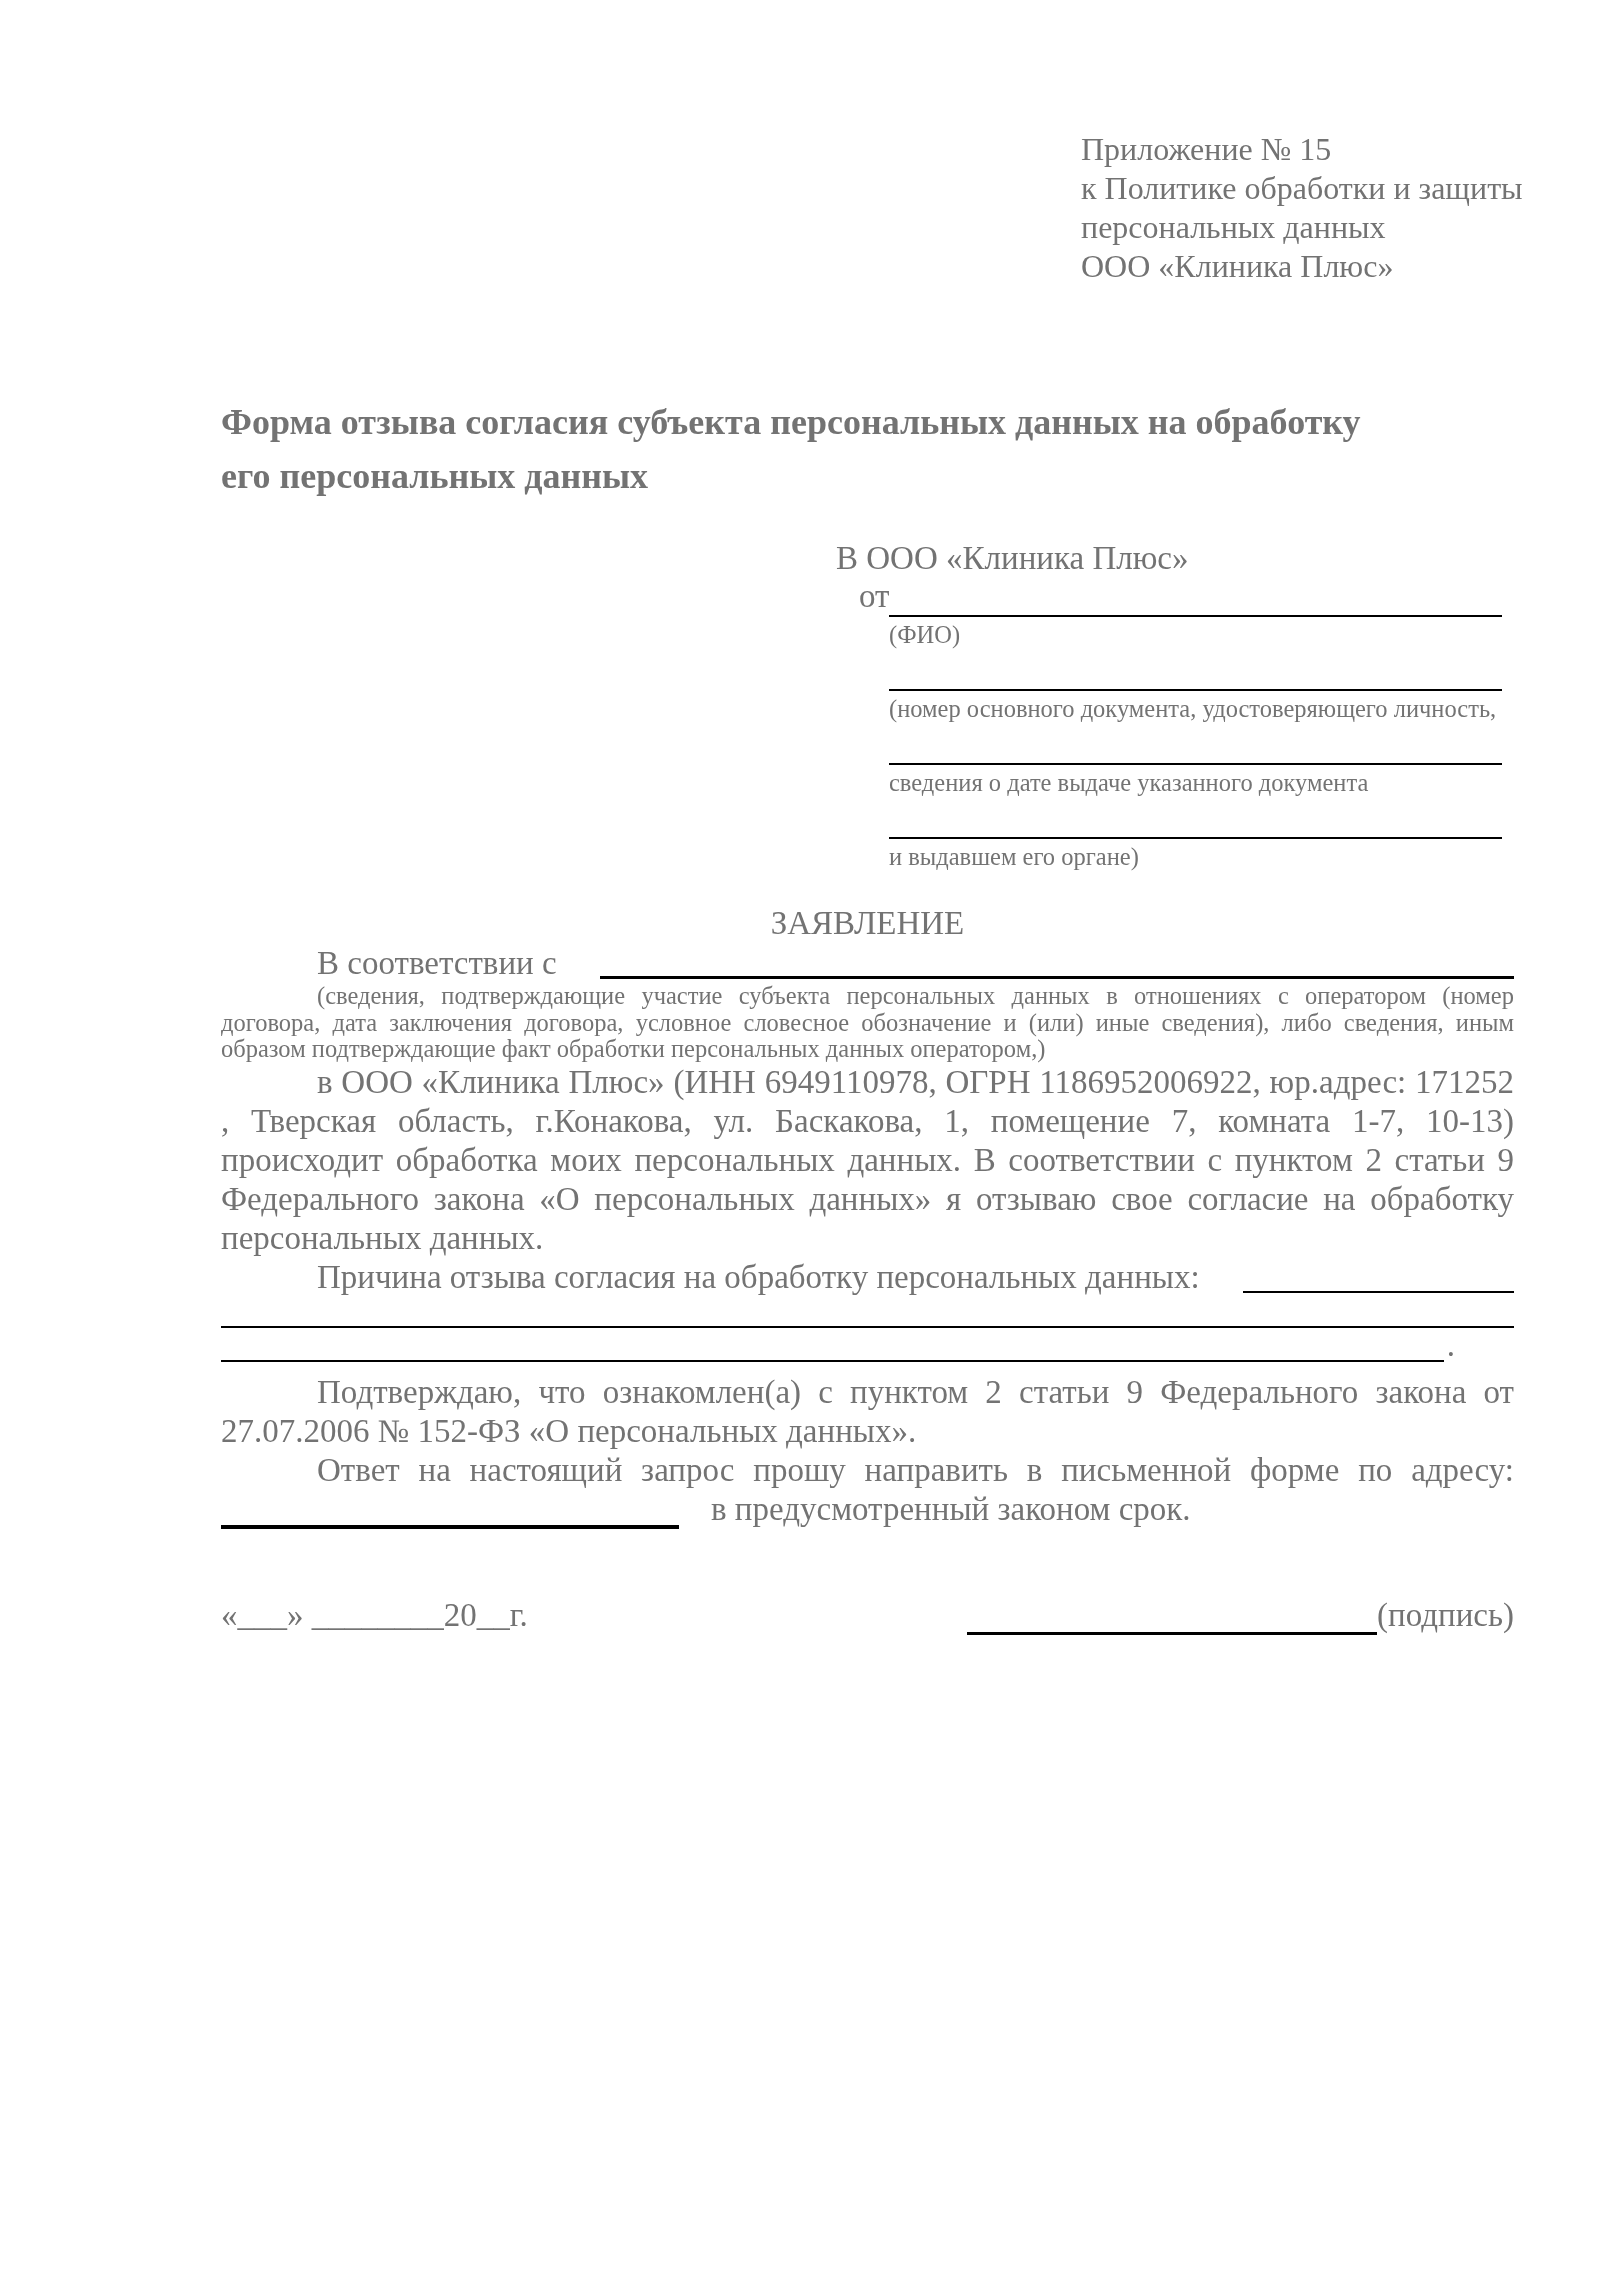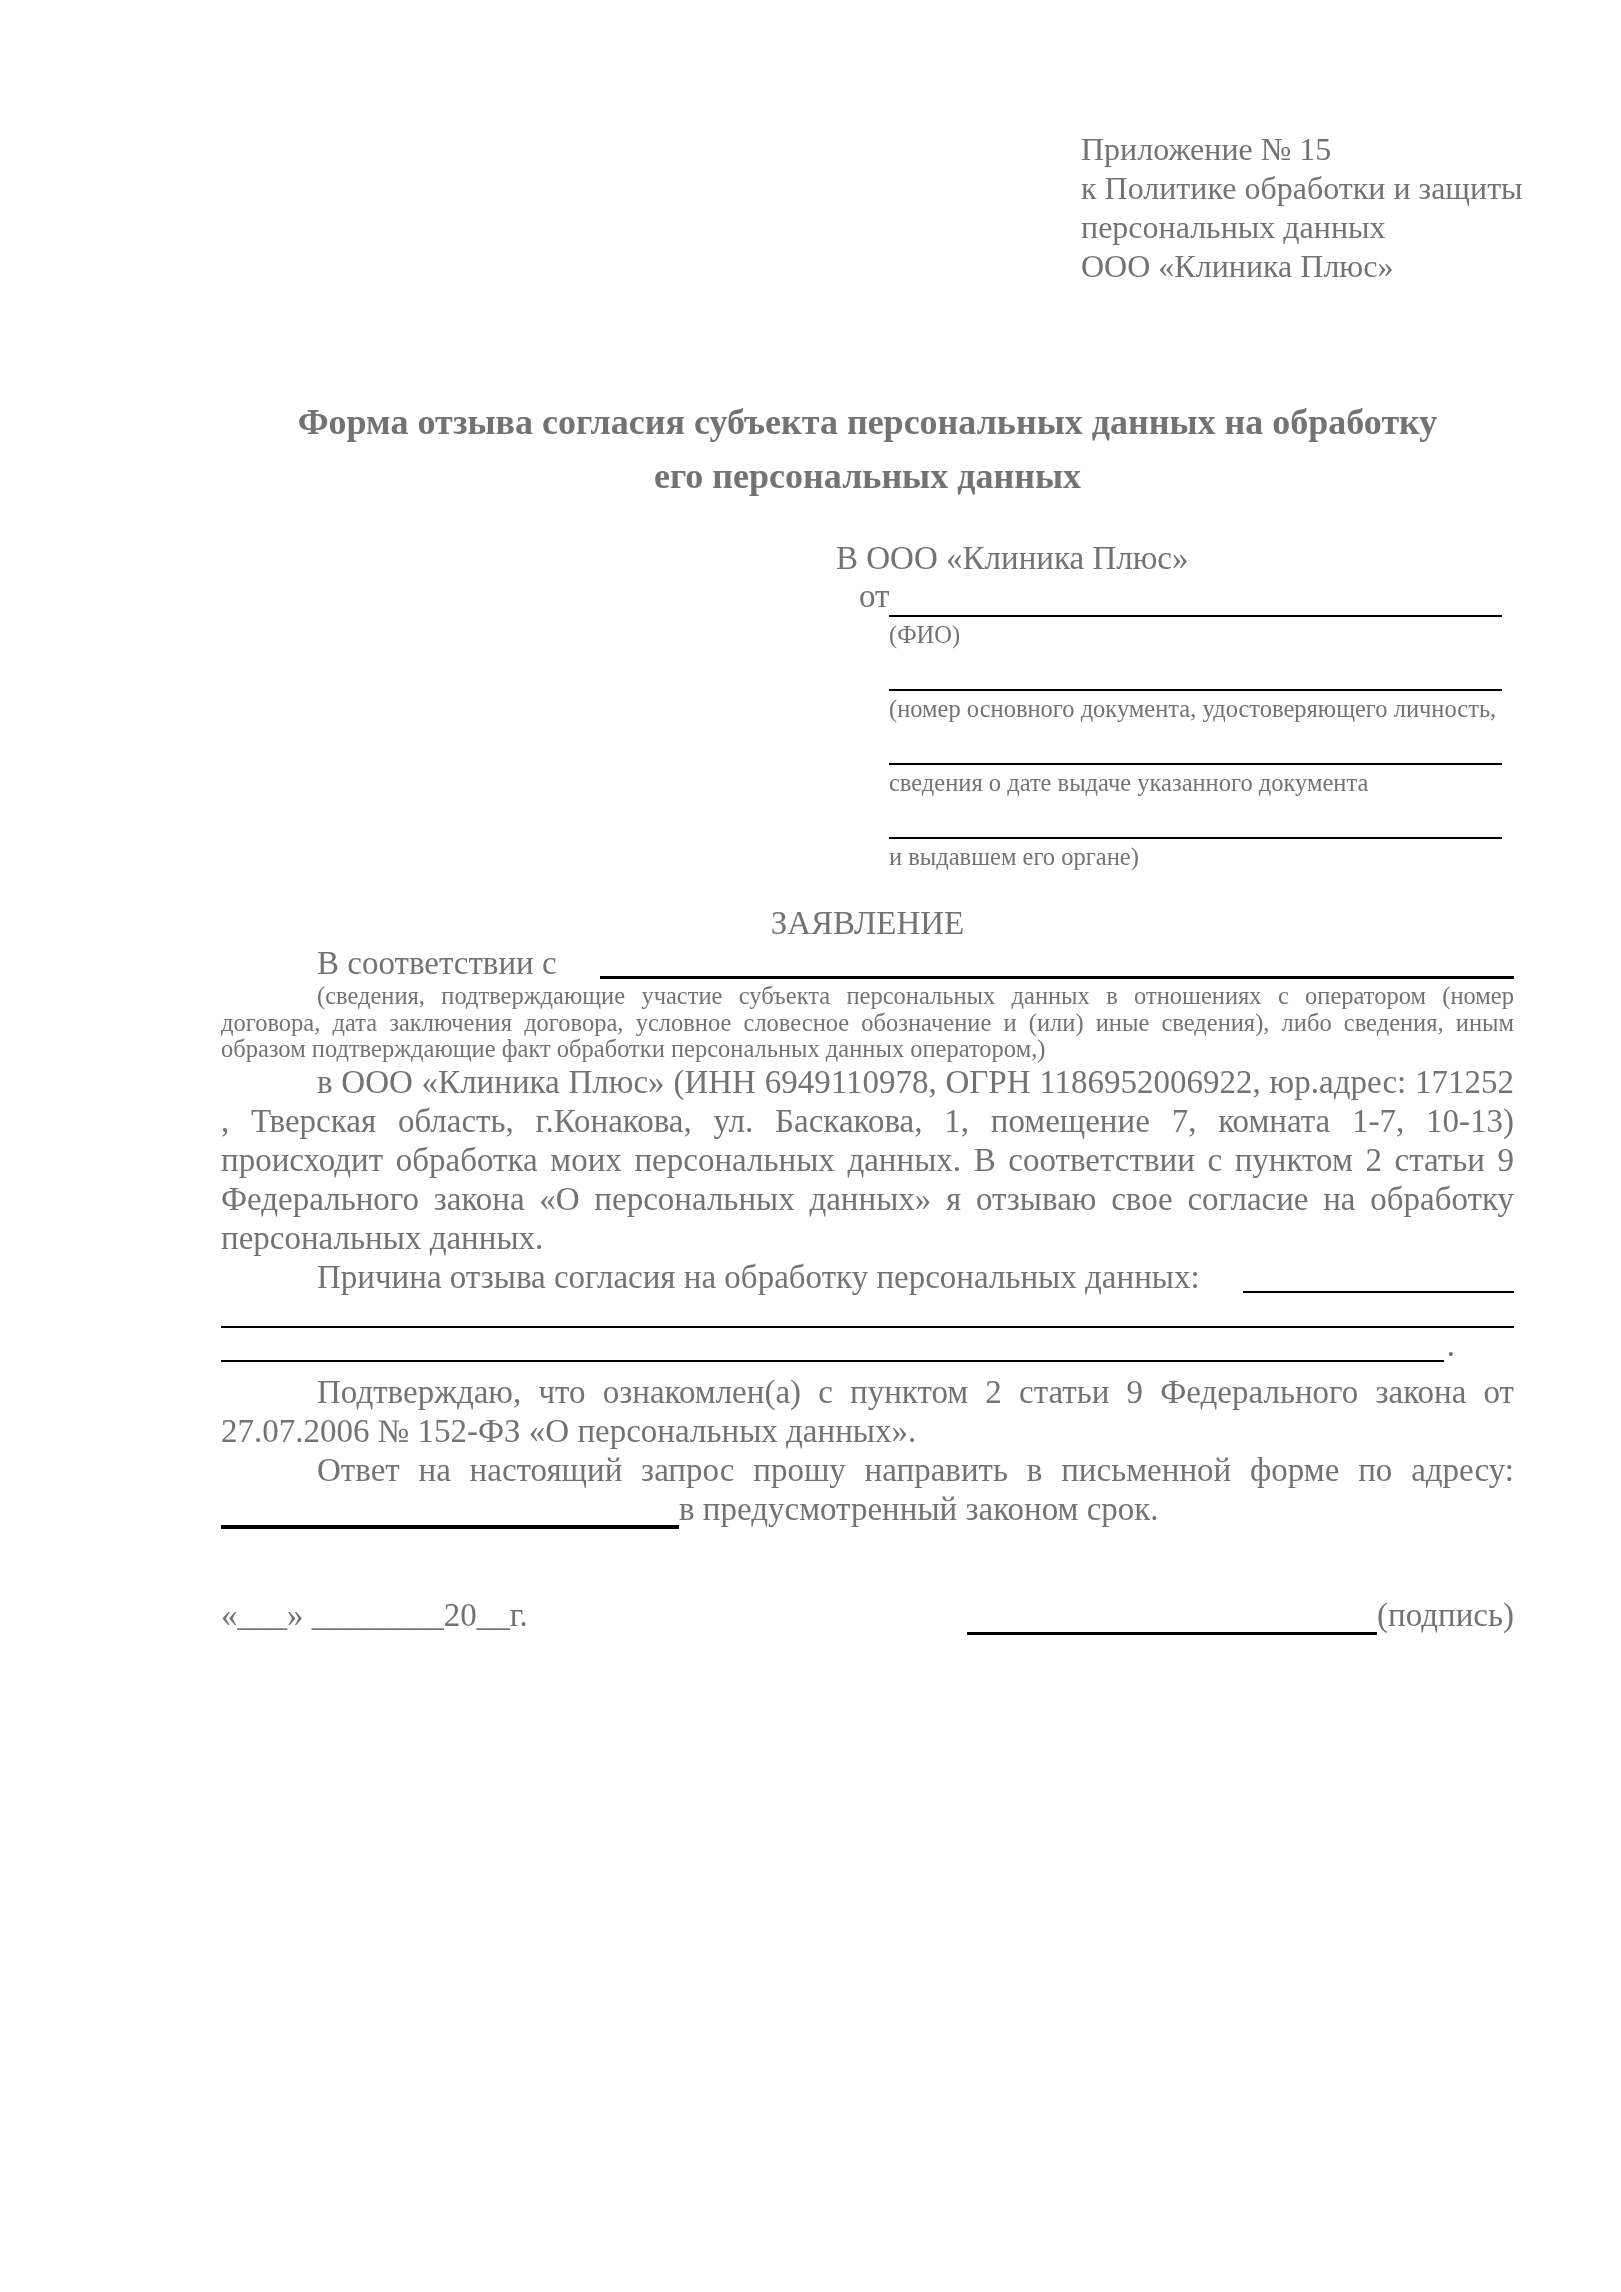--- a/index.html
+++ b/index.html
@@ -14,21 +14,21 @@
 
   
   .header-note {
     position:absolute; left:1081px; top:130px;
     font-size:32px; line-height:39px;
   }
 
   
   .doc-title {
     position:absolute; left:221px; top:395px; width:1293px;
-    text-align:center; font-weight:700; font-size:36px; line-height:54px;
+    font-weight:700; font-size:36px; line-height:54px;
   }
 
   
   .addressee { position:absolute; left:836px; top:539px; width:666px; font-size:33px; }
   .addr-to { line-height:39px; }
   .addr-from { margin-left:23px; line-height:37px; }
   .field { margin-left:53px; height:74px; }
   .field .rule { height:0; border-top:2.9px solid #000; }
   .field .cap { font-size:24.5px; line-height:31px; text-align:left; padding-top:2px; }
 
@@ -51,21 +51,21 @@
     font-size:24.5px; line-height:26.5px;
     text-align:justify; text-indent:96px;
   }
   .para { text-align:justify; text-indent:96px; }
   .blank-line-1 { height:29px; border-bottom:2.9px solid #000; }
   .blank-line-2 { display:flex; height:34px; margin-right:59px; }
   .blank-line-2 .fill2 { flex:1; border-bottom:2.9px solid #000; }
   .blank-line-2 .period { align-self:flex-end; line-height:33px; padding-left:2.9px; }
   .confirm { margin-top:11.8px; }
   .reply-lead { text-align:justify; text-align-last:justify; text-indent:96px; }
-  .reply-row { display:flex; height:39px; }
+  .reply-row { display:flex; height:39px;gap:32px; }
   .addr-fill { width:458px; align-self:flex-end; height:35px; border-bottom:4.9px solid #000; }
   .reply-row .tail { white-space:nowrap; line-height:39px; }
 
   
   .footer {
     position:absolute; left:221px; top:1596px; width:1293px;
     display:flex; align-items:center;
     font-size:33px; line-height:39px;
   }
   .footer .spacer { flex:1; }

